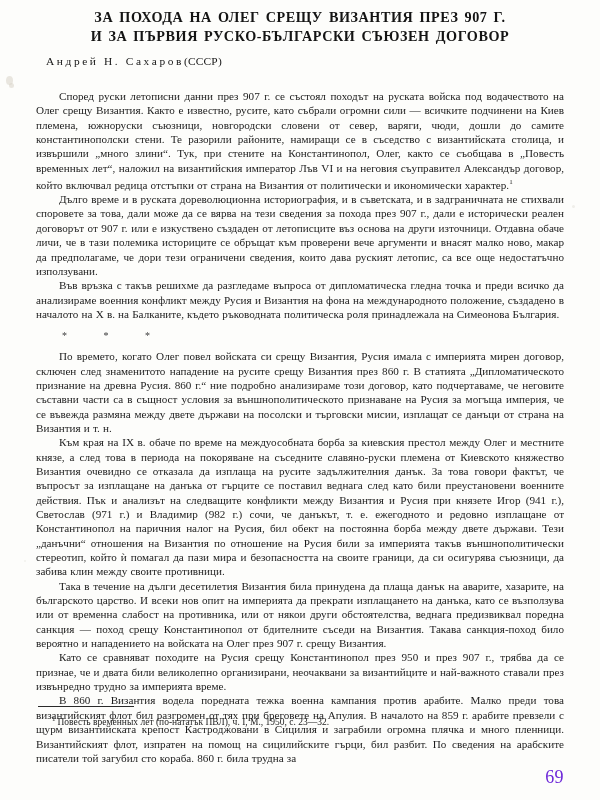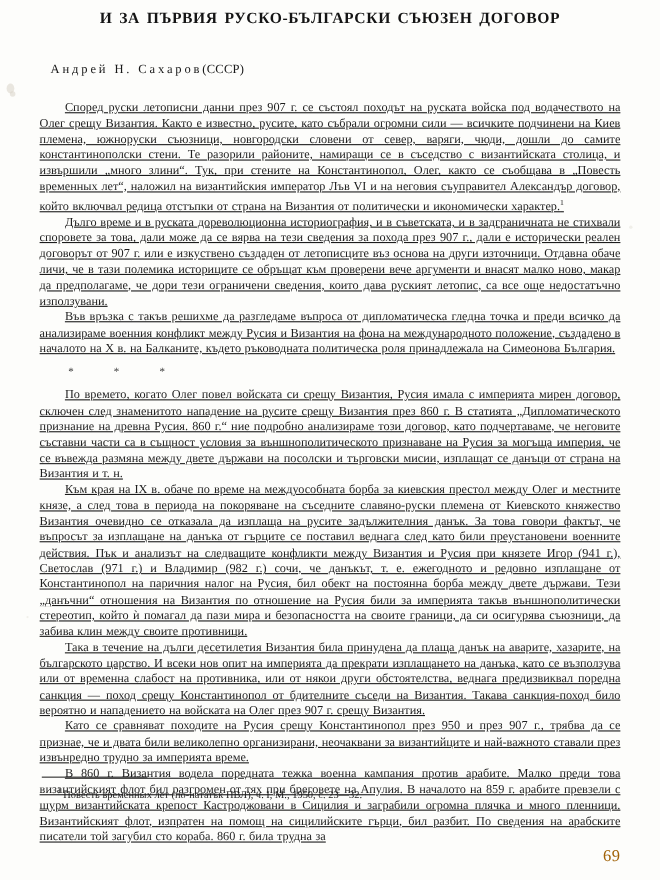--- a/index.html
+++ b/index.html
@@ -38,42 +38,41 @@
     font-size: 14.2px;
     line-height: 19px;
     letter-spacing: .55px;
     font-weight: 700;
     color: #141414;
     margin: 0 0 0 0;
     word-spacing: 2px;
   }
   .title .line2 { display: block; font-family: Liberation Serif, serif; }
   .author {
-    margin-top: 30px;
+    margin-top: 9px;
     margin-left: 10px;
     font-size: 11.4px;
     letter-spacing: .2px;
     color: #181818;
   }
   .author .spaced {
     letter-spacing: 2.6px;
   }
   .body-block {
     margin-top: 22px;
   }
   p.para {
     margin: 0;
     font-size: 11.15px;
     line-height: 14.35px;
     text-align: justify;
     text-justify: inter-word;
     text-indent: 23px;
     color: #1d1d1d;
     word-spacing: .4px;
-    text-decoration: underline;
   }
   .stars {
     margin: 9px 0 7px 26px;
     font-size: 10px;
     letter-spacing: 17px;
     color: #3a3a3a;
     height: 12px;
     line-height: 12px;
   }
   .footnotes {
@@ -101,42 +100,43 @@
     vertical-align: super;
     margin-right: 2px;
   }
   .fn .spaced {
     letter-spacing: 1.9px;
   }
   .pageno {
     position: absolute;
     right: 36px;
     bottom: 12px;
-    font-size: 15px;
-    color: #a16207;
+    font-size: 18px;
+    color: #6d28d9;
     letter-spacing: .4px;
   }
   sup.fnref {
     font-size: 7px;
     vertical-align: super;
   }
 </style>
 </head>
 <body>
 
 <div id="page">
 
   <div class="speck" style="left:6px; top:76px; width:7px; height:9px;"></div>
   <div class="speck" style="left:9px; top:83px; width:5px; height:5px;"></div>
   <div class="speck" style="left:572px; top:205px; width:3px; height:3px; opacity:.35;"></div>
   <div class="speck" style="left:24px; top:560px; width:2px; height:2px; opacity:.3;"></div>
 
   <div class="content">
 
     <h1 class="title">
+      <span>ЗА ПОХОДА НА ОЛЕГ СРЕЩУ ВИЗАНТИЯ ПРЕЗ 907 Г.</span>
       <span class="line2">И ЗА ПЪРВИЯ РУСКО-БЪЛГАРСКИ СЪЮЗЕН ДОГОВОР</span>
     </h1>
 
     <div class="author">
       <span class="spaced">Андрей Н. Сахаров</span><span>(СССР)</span>
     </div>
 
     <div class="body-block">
 
       <p class="para"><span>Според руски летописни данни през 907 г. се състоял походът на руската войска под водачеството на Олег срещу Византия. Както е известно, русите, като събрали огромни сили — всичките подчинени на Киев племена, южноруски съюзници, новгородски словени от север, варяги, чюди, дошли до самите константинополски стени. Те разорили районите, намиращи се в съседство с византийската столица, и извършили „много злини“. Тук, при стените на Константинопол, Олег, както се съобщава в „Повесть временных лет“, наложил на византийския император Лъв VI и на неговия съуправител Александър договор, който включвал редица отстъпки от страна на Византия от политически и икономически характер.</span><sup class="fnref">1</sup></p>

